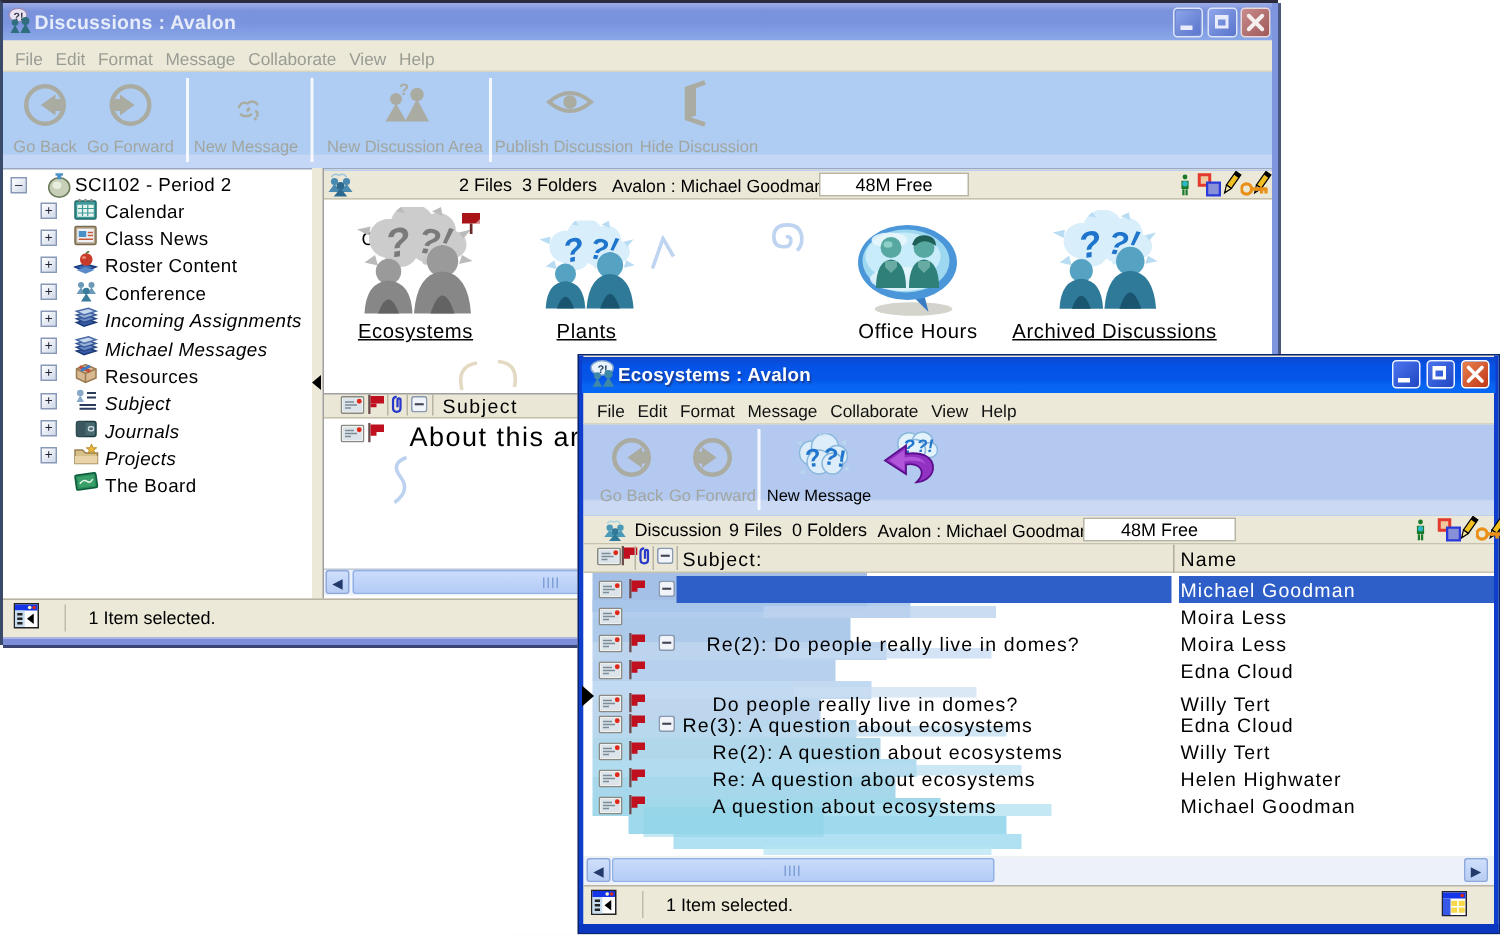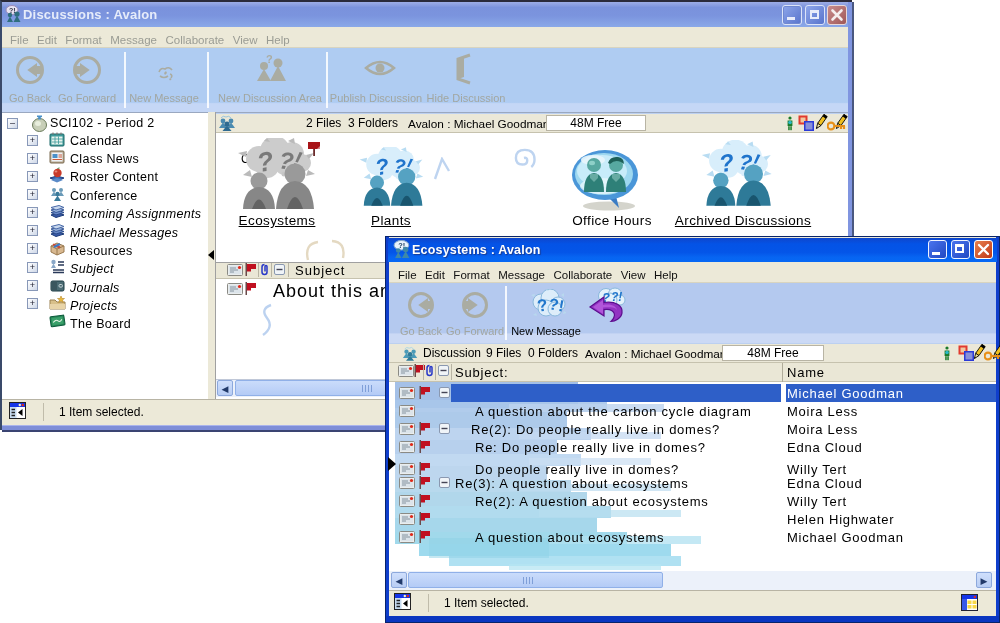--- a/index.html
+++ b/index.html
@@ -677,21 +677,20 @@
       <svg class="abs" style="left:50px;top:3px;" width="11" height="11">
           <use href="#mbox"></use>
         </svg>
       <div class="rowtext" style="left:398px;top:2px;color:#fff;">Michael Goodman</div>
       <div class="abs" style="left:392px;top:0;width:5px;height:18px;background:#fff;"></div>
     </div>
     <div class="abs" style="left:4px;top:166px;width:607px;height:18px;">
       <svg class="abs" style="left:10px;top:3px;" width="16" height="12">
           <use href="#env"></use>
         </svg>
-      <div class="rowtext" style="left:86px;top:2px;">A question about the carbon cycle diagram</div>
       <div class="rowtext" style="left:398px;top:2px;">Moira Less</div>
     </div>
     <div class="abs" style="left:4px;top:184px;width:607px;height:18px;">
       <svg class="abs" style="left:10px;top:3px;" width="16" height="12">
           <use href="#env"></use>
         </svg>
       <svg class="abs" style="left:30px;top:2px;" width="11" height="13">
           <use href="#flagr"></use>
         </svg>
       <svg class="abs" style="left:50px;top:3px;" width="11" height="11">
@@ -700,21 +699,20 @@
       <div class="rowtext" style="left:66px;top:2px;margin-left:16px;">Re(2): Do people really live in domes?</div>
       <div class="rowtext" style="left:398px;top:2px;">Moira Less</div>
     </div>
     <div class="abs" style="left:4px;top:202px;width:607px;height:18px;">
       <svg class="abs" style="left:10px;top:3px;" width="16" height="12">
           <use href="#env"></use>
         </svg>
       <svg class="abs" style="left:30px;top:2px;" width="11" height="13">
           <use href="#flagr"></use>
         </svg>
-      <div class="rowtext" style="left:86px;top:2px;">Re: Do people really live in domes?</div>
       <div class="rowtext" style="left:398px;top:2px;">Edna Cloud</div>
     </div>
     <div class="abs" style="left:4px;top:224px;width:587px;height:18px;">
       <svg class="abs" style="left:10px;top:3px;" width="16" height="12">
           <use href="#env"></use>
         </svg>
       <svg class="abs" style="left:30px;top:2px;" width="11" height="13">
           <use href="#flagr"></use>
         </svg>
       <div class="rowtext" style="left:86px;top:2px;">Do people really live in domes?</div>
@@ -743,20 +741,21 @@
       <div class="rowtext" style="left:86px;top:2px;">Re(2): A question about ecosystems</div>
       <div class="rowtext" style="left:398px;top:2px;">Willy Tert</div>
     </div>
     <div class="abs" style="left:4px;top:274px;width:607px;height:18px;">
       <svg class="abs" style="left:10px;top:3px;" width="16" height="12">
           <use href="#env"></use>
         </svg>
       <svg class="abs" style="left:30px;top:2px;" width="11" height="13">
           <use href="#flagr"></use>
         </svg>
+      <div class="rowtext" style="left:86px;top:2px;">Re: A question about ecosystems</div>
       <div class="rowtext" style="left:398px;top:2px;">Helen Highwater</div>
     </div>
     <div class="abs" style="left:4px;top:292px;width:607px;height:18px;">
       <svg class="abs" style="left:10px;top:3px;" width="16" height="12">
           <use href="#env"></use>
         </svg>
       <svg class="abs" style="left:30px;top:2px;" width="11" height="13">
           <use href="#flagr"></use>
         </svg>
       <div class="rowtext" style="left:86px;top:2px;">A question about ecosystems</div>

